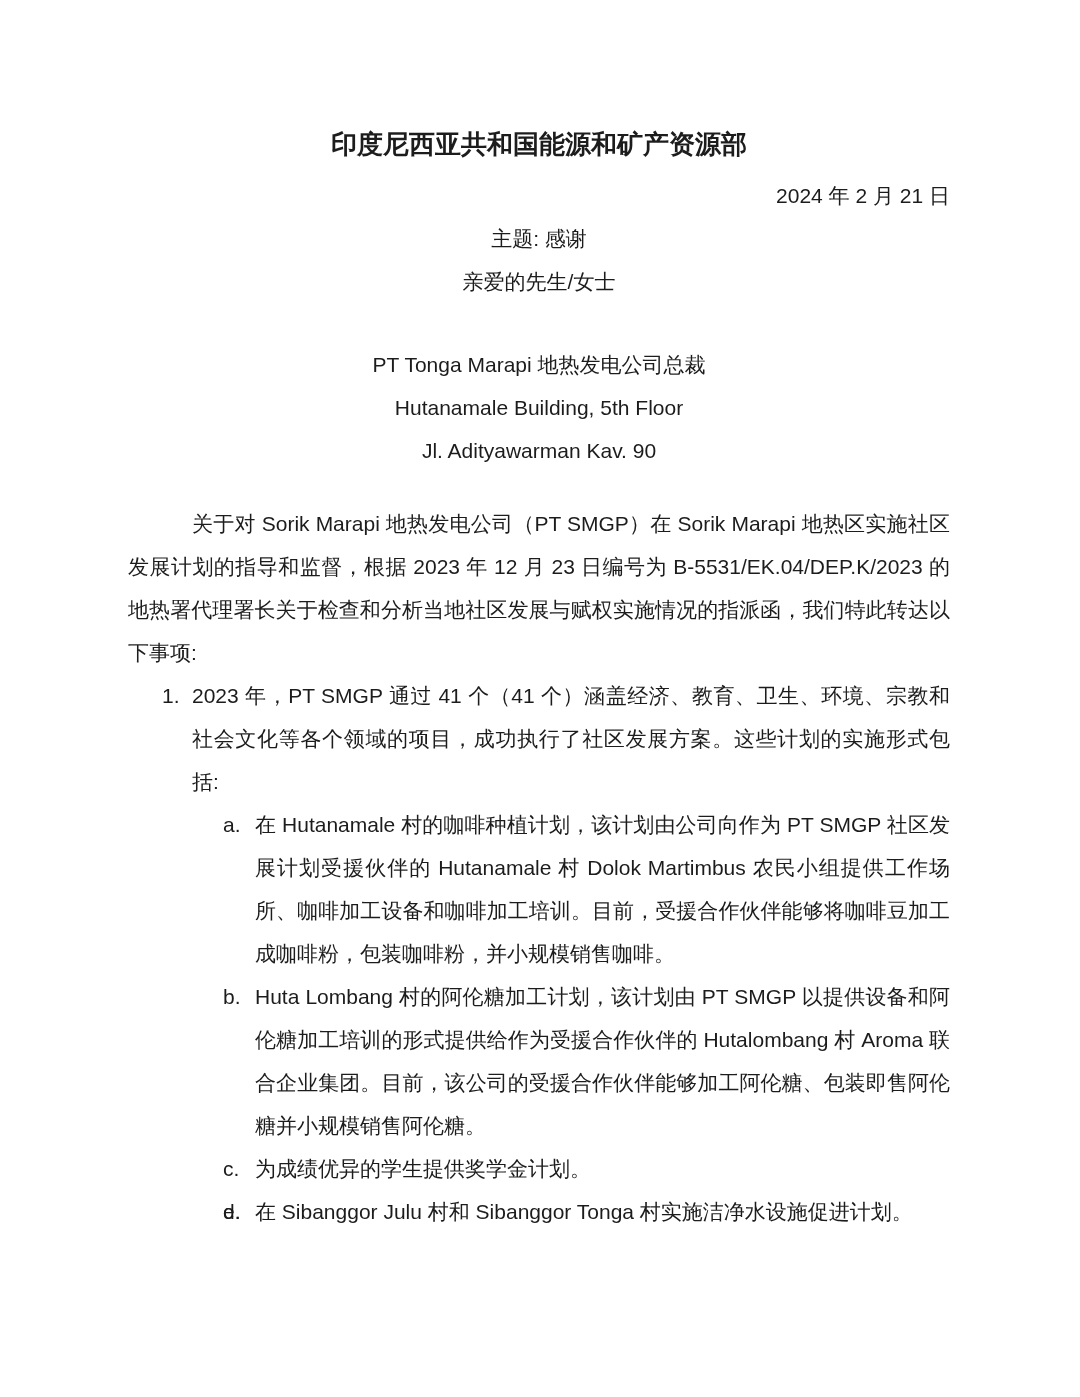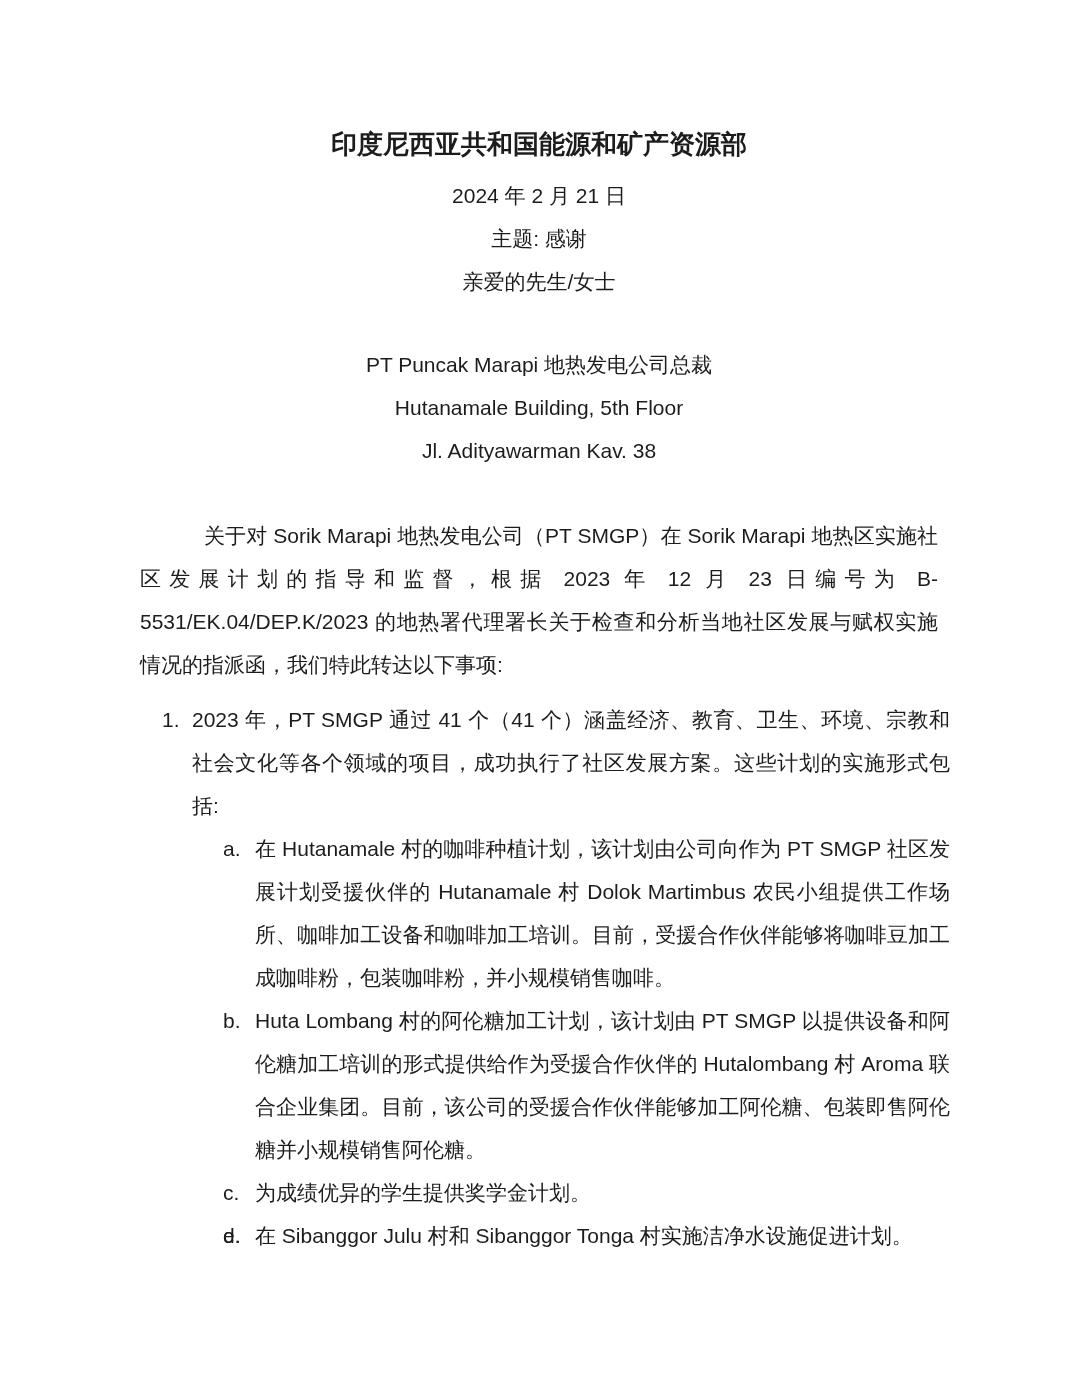--- a/index.html
+++ b/index.html
@@ -22,25 +22,25 @@
     overflow: hidden;
   }
   .title {
     margin: 0 0 8px 0;
     font-size: 26px;
     font-weight: bold;
     text-align: center;
     line-height: 44px;
   }
   .line { text-align: center; }
-  .line.right { }
+  .line.right { text-align: right; }
   .spacer-a { height: 40px; }
   .spacer-b { height: 30px; }
   .para {
-    margin: 12px;
+    margin: 0;
     text-align: justify;
     text-indent: 64px;
   }
   .li1 {
     position: relative;
     padding-left: 64px;
     text-align: justify;
   }
   .li1 > .marker {
     position: absolute;
@@ -66,23 +66,23 @@
   <h1 class="title">印度尼西亚共和国能源和矿产资源部</h1>
 
   <div class="line right">2024 年 2 月 21 日</div>
 
   <div class="line">主题: 感谢</div>
 
   <div class="line">亲爱的先生/女士</div>
 
   <div class="spacer-a"></div>
 
-  <div class="line">PT Puncak Marapi 地热发电公司总裁</div>
+  <div class="line">PT Tonga Marapi 地热发电公司总裁</div>
   <div class="line">Hutanamale Building, 5th Floor</div>
-  <div class="line">Jl. Adityawarman Kav. 38</div>
+  <div class="line">Jl. Adityawarman Kav. 90</div>
 
   <div class="spacer-b"></div>
 
   <p class="para">关于对 Sorik Marapi 地热发电公司（PT SMGP）在 Sorik Marapi 地热区实施社区发展计划的指导和监督，根据 2023 年 12 月 23 日编号为 B-5531/EK.04/DEP.K/2023 的地热署代理署长关于检查和分析当地社区发展与赋权实施情况的指派函，我们特此转达以下事项:</p>
 
   <div class="li1">
     <span class="marker">1.</span>
     <span>2023 年，PT SMGP 通过 41 个（41 个）涵盖经济、教育、卫生、环境、宗教和社会文化等各个领域的项目，成功执行了社区发展方案。这些计划的实施形式包括:</span>
   </div>
 

